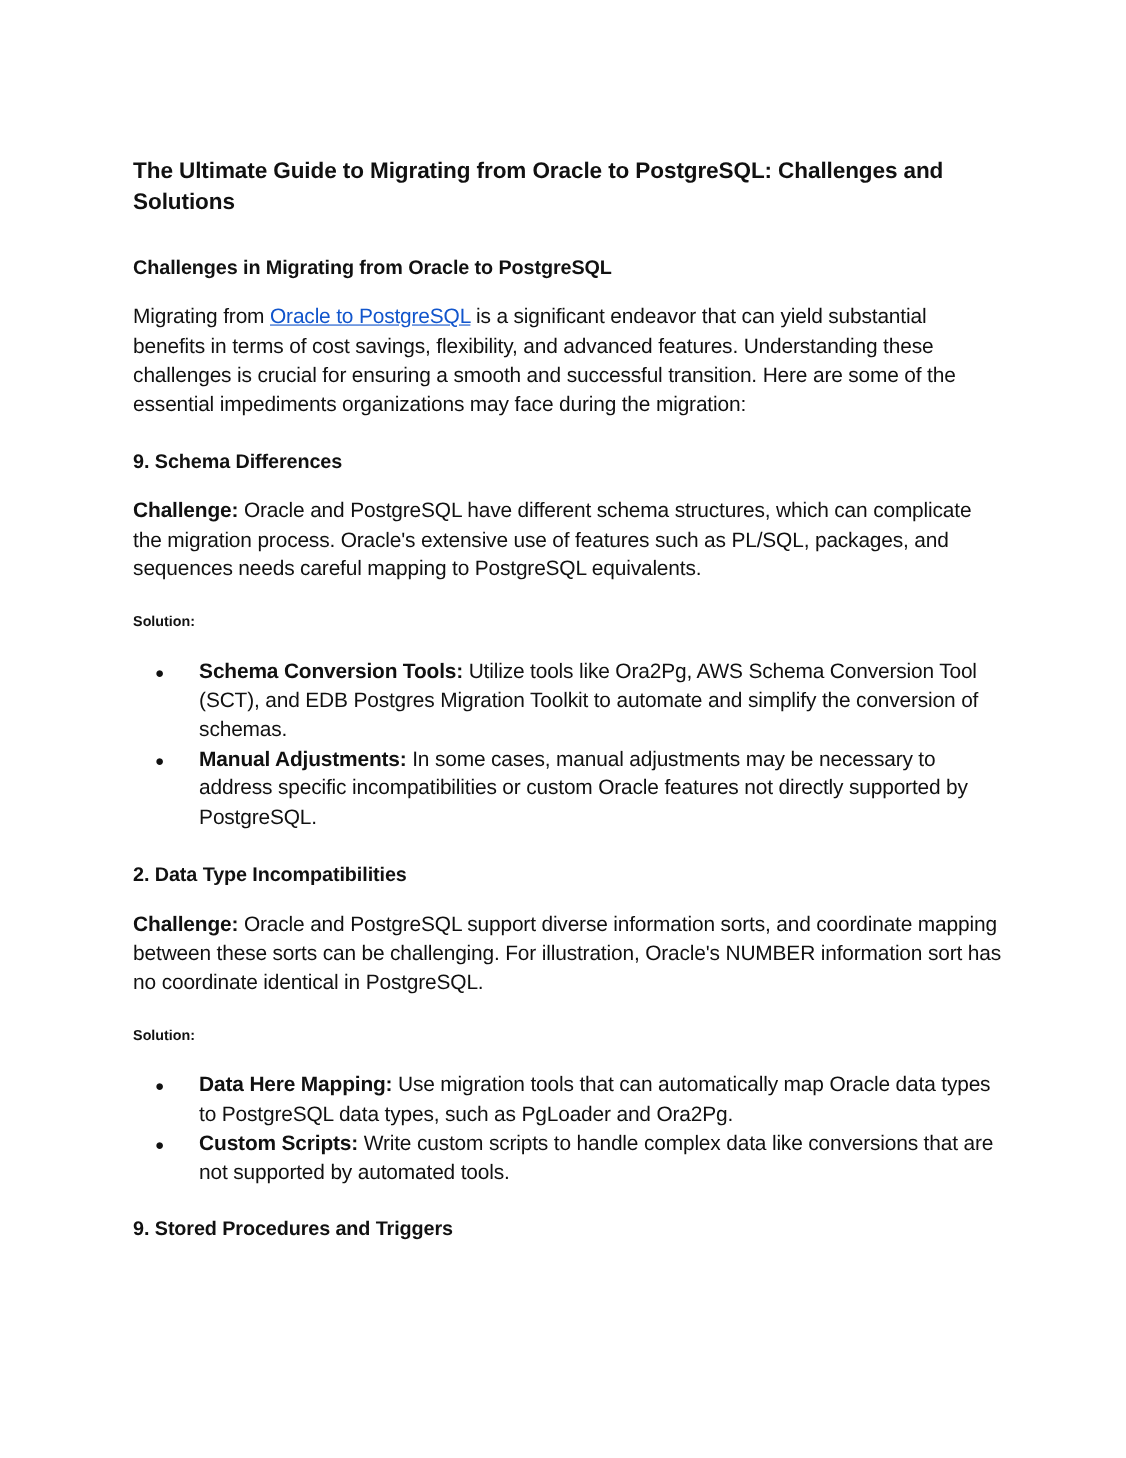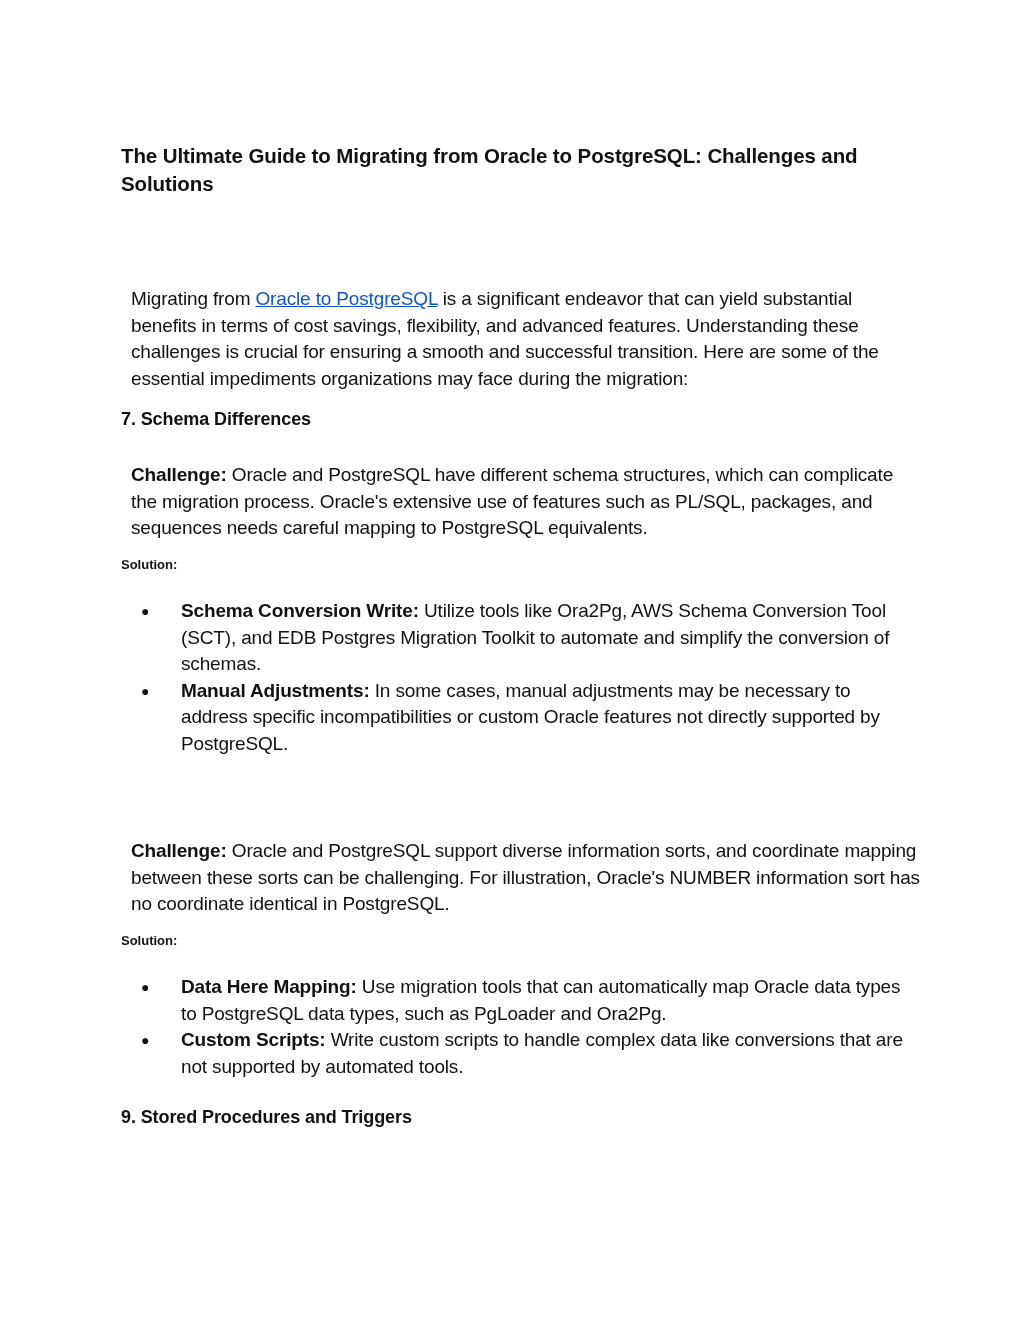--- a/index.html
+++ b/index.html
@@ -36,21 +36,21 @@
       position: absolute;
       left: 0;
       letter-spacing: -0.1px;
     }
     .para {
       position: absolute;
       left: 0;
       width: 790px;
       font-size: 19px;
       line-height: 26.5px;
-      margin: 10px;
+      margin: 0;
       letter-spacing: -0.15px;
     }
     .para b, .bullet b {
       font-weight: bold;
     }
     .link {
       color: #1155cc;
       text-decoration: underline;
       cursor: pointer;
     }
@@ -85,40 +85,42 @@
       line-height: 26.5px;
     }
   </style>
 </head>
 <body>
 
 <div class="page">
 
   <h1 class="doc-title">The Ultimate Guide to Migrating from Oracle to PostgreSQL: Challenges and Solutions</h1>
 
+  <h2 class="h2" style="top: 88px;">Challenges in Migrating from Oracle to PostgreSQL</h2>
 
   <p class="para" style="top: 134px;"><span>Migrating from </span><a class="link">Oracle to PostgreSQL</a><span> is a significant endeavor that can yield substantial benefits in terms of cost savings, flexibility, and advanced features. Understanding these challenges is crucial for ensuring a smooth and successful transition. Here are some of the essential impediments organizations may face during the migration:</span></p>
 
-  <h2 class="h2" style="top: 264px;">7. Schema Differences</h2>
+  <h2 class="h2" style="top: 264px;">9. Schema Differences</h2>
 
   <p class="para" style="top: 310px;"><b>Challenge:</b><span> Oracle and PostgreSQL have different schema structures, which can complicate the migration process. Oracle's extensive use of features such as PL/SQL, packages, and sequences needs careful mapping to PostgreSQL equivalents.</span></p>
 
   <p class="label" style="top: 410px;">Solution:</p>
 
   <ul class="bullets" style="top: 456px;">
     <li class="bullet">
       <span class="bullet-dot">●</span>
-      <b>Schema Conversion Write:</b><span> Utilize tools like Ora2Pg, AWS Schema Conversion Tool (SCT), and EDB Postgres Migration Toolkit to automate and simplify the conversion of schemas.</span>
+      <b>Schema Conversion Tools:</b><span> Utilize tools like Ora2Pg, AWS Schema Conversion Tool (SCT), and EDB Postgres Migration Toolkit to automate and simplify the conversion of schemas.</span>
     </li>
     <li class="bullet">
       <span class="bullet-dot">●</span>
       <b>Manual Adjustments:</b><span> In some cases, manual adjustments may be necessary to address specific incompatibilities or custom Oracle features not directly supported by PostgreSQL.</span>
     </li>
   </ul>
 
+  <h2 class="h2" style="top: 640px;">2. Data Type Incompatibilities</h2>
 
   <p class="para" style="top: 686px;"><b>Challenge:</b><span> Oracle and PostgreSQL support diverse information sorts, and coordinate mapping between these sorts can be challenging. For illustration, Oracle's NUMBER information sort has no coordinate identical in PostgreSQL.</span></p>
 
   <p class="label" style="top: 786px;">Solution:</p>
 
   <ul class="bullets" style="top: 832px;">
     <li class="bullet">
       <span class="bullet-dot">●</span>
       <b>Data Here Mapping:</b><span> Use migration tools that can automatically map Oracle data types to PostgreSQL data types, such as PgLoader and Ora2Pg.</span>
     </li>

